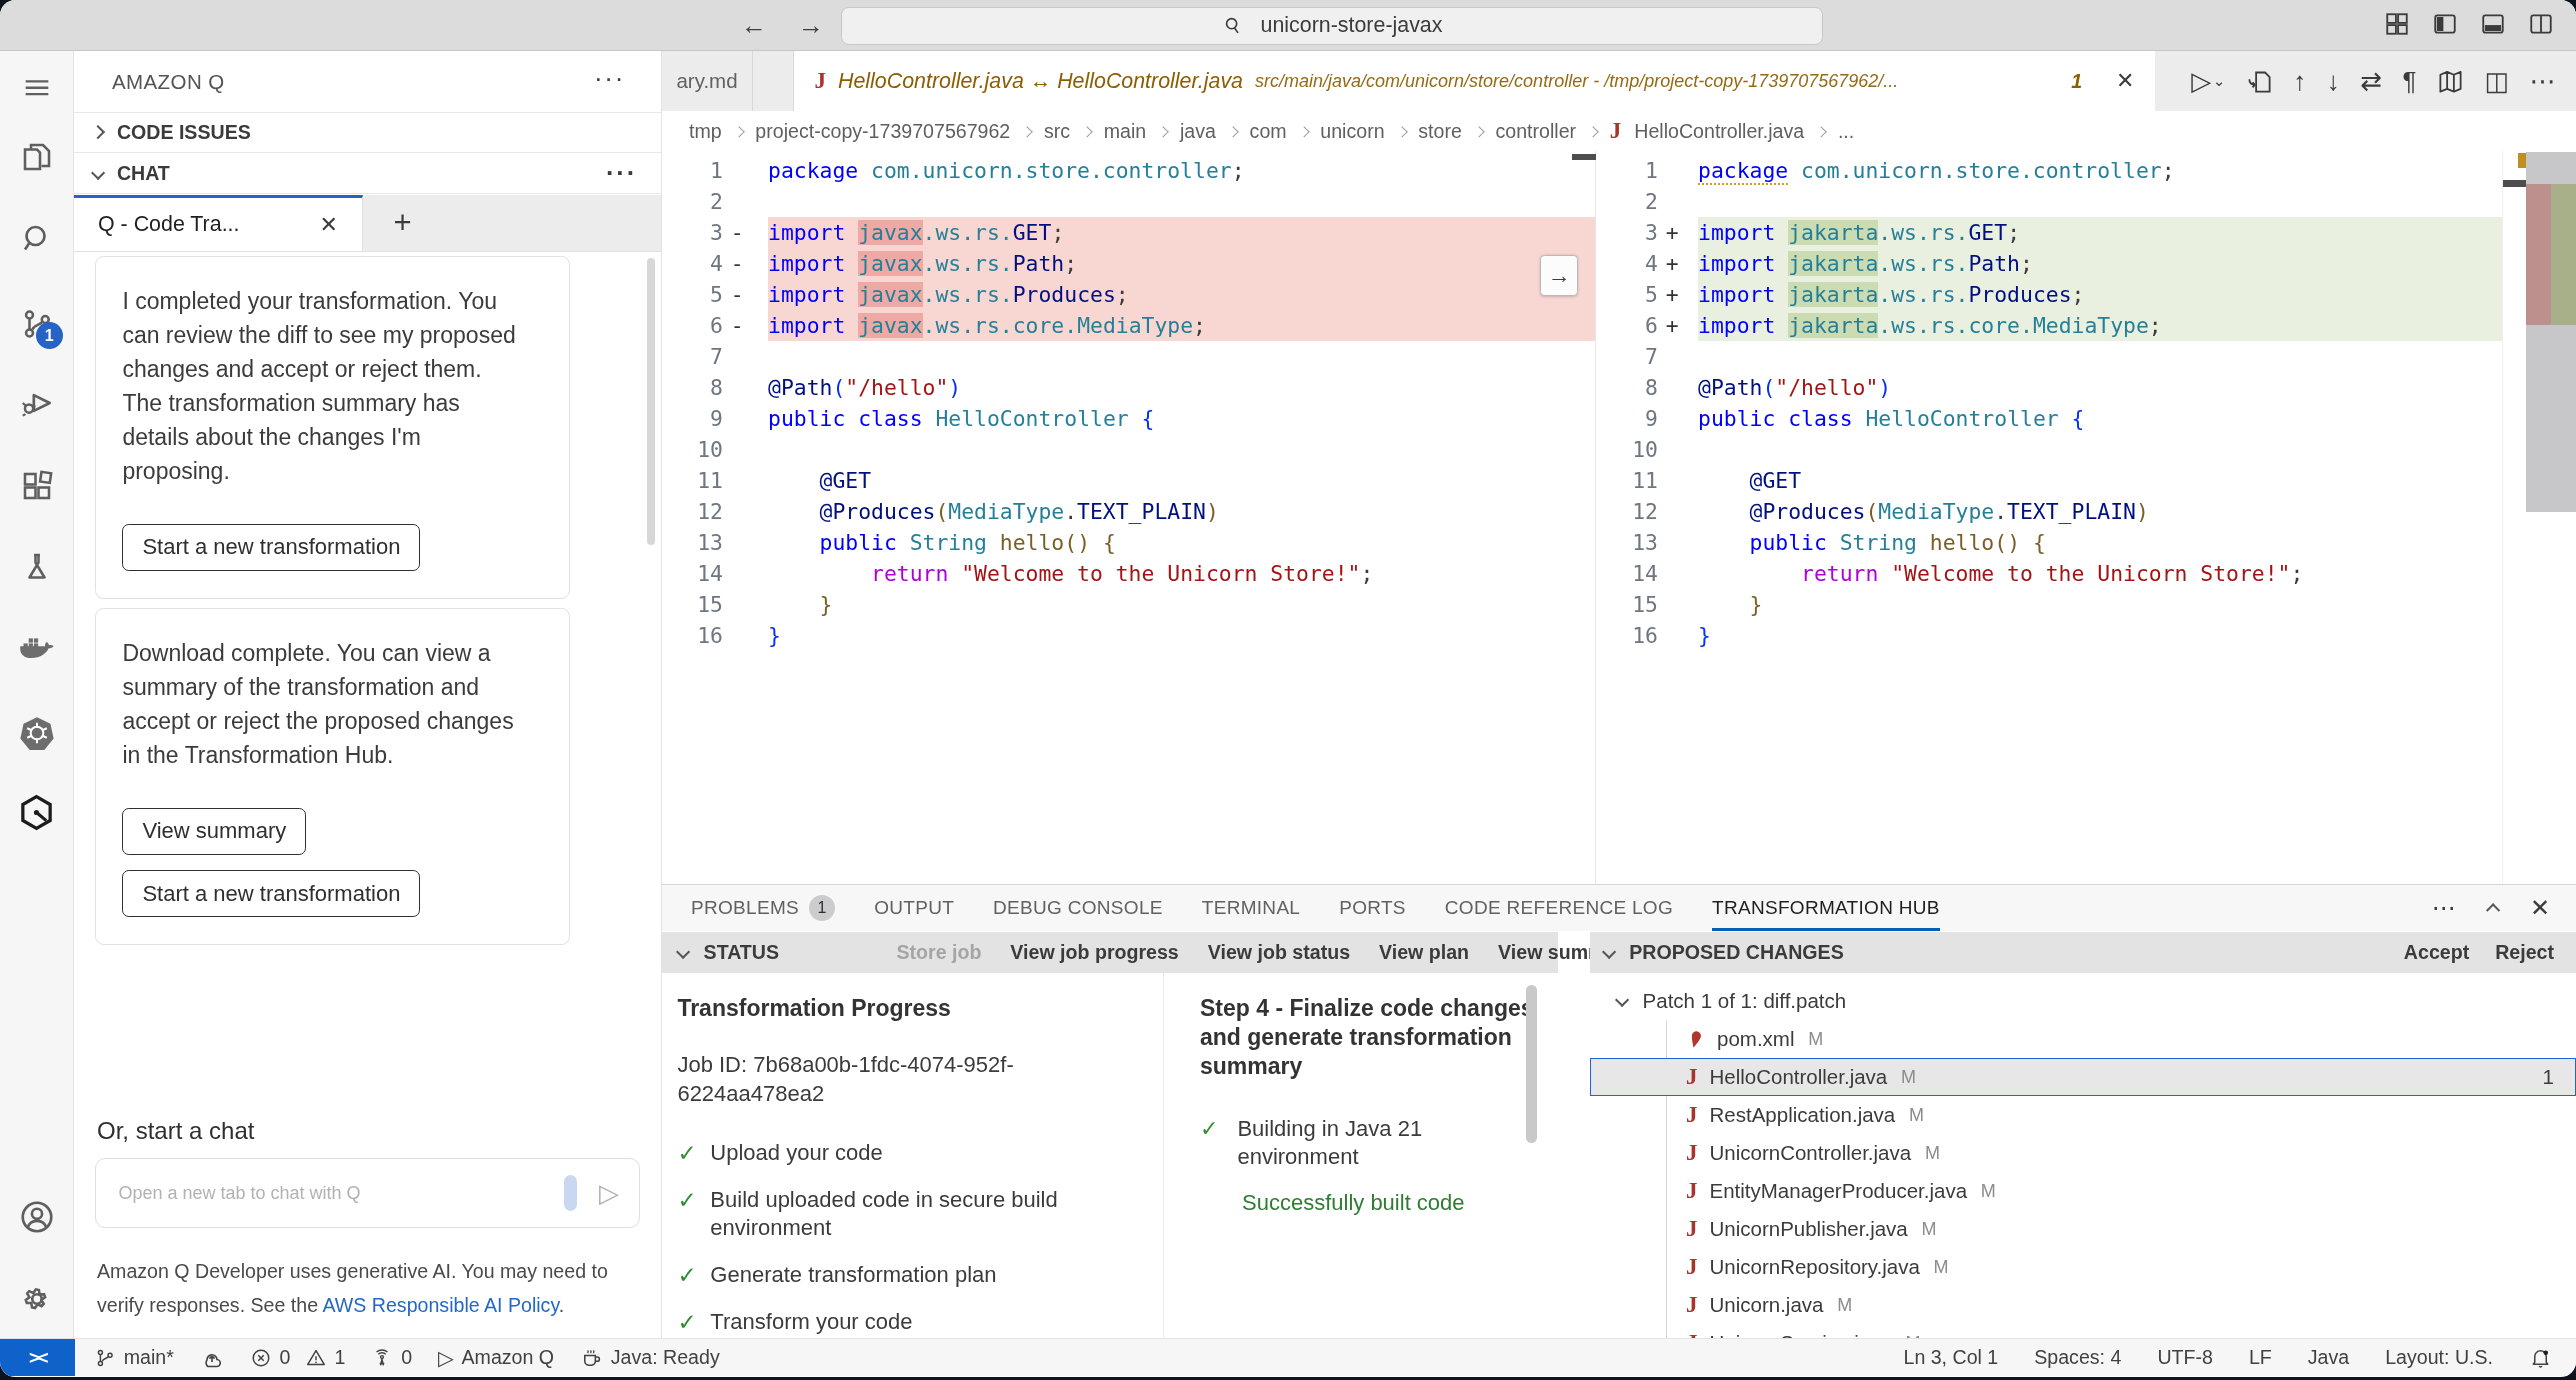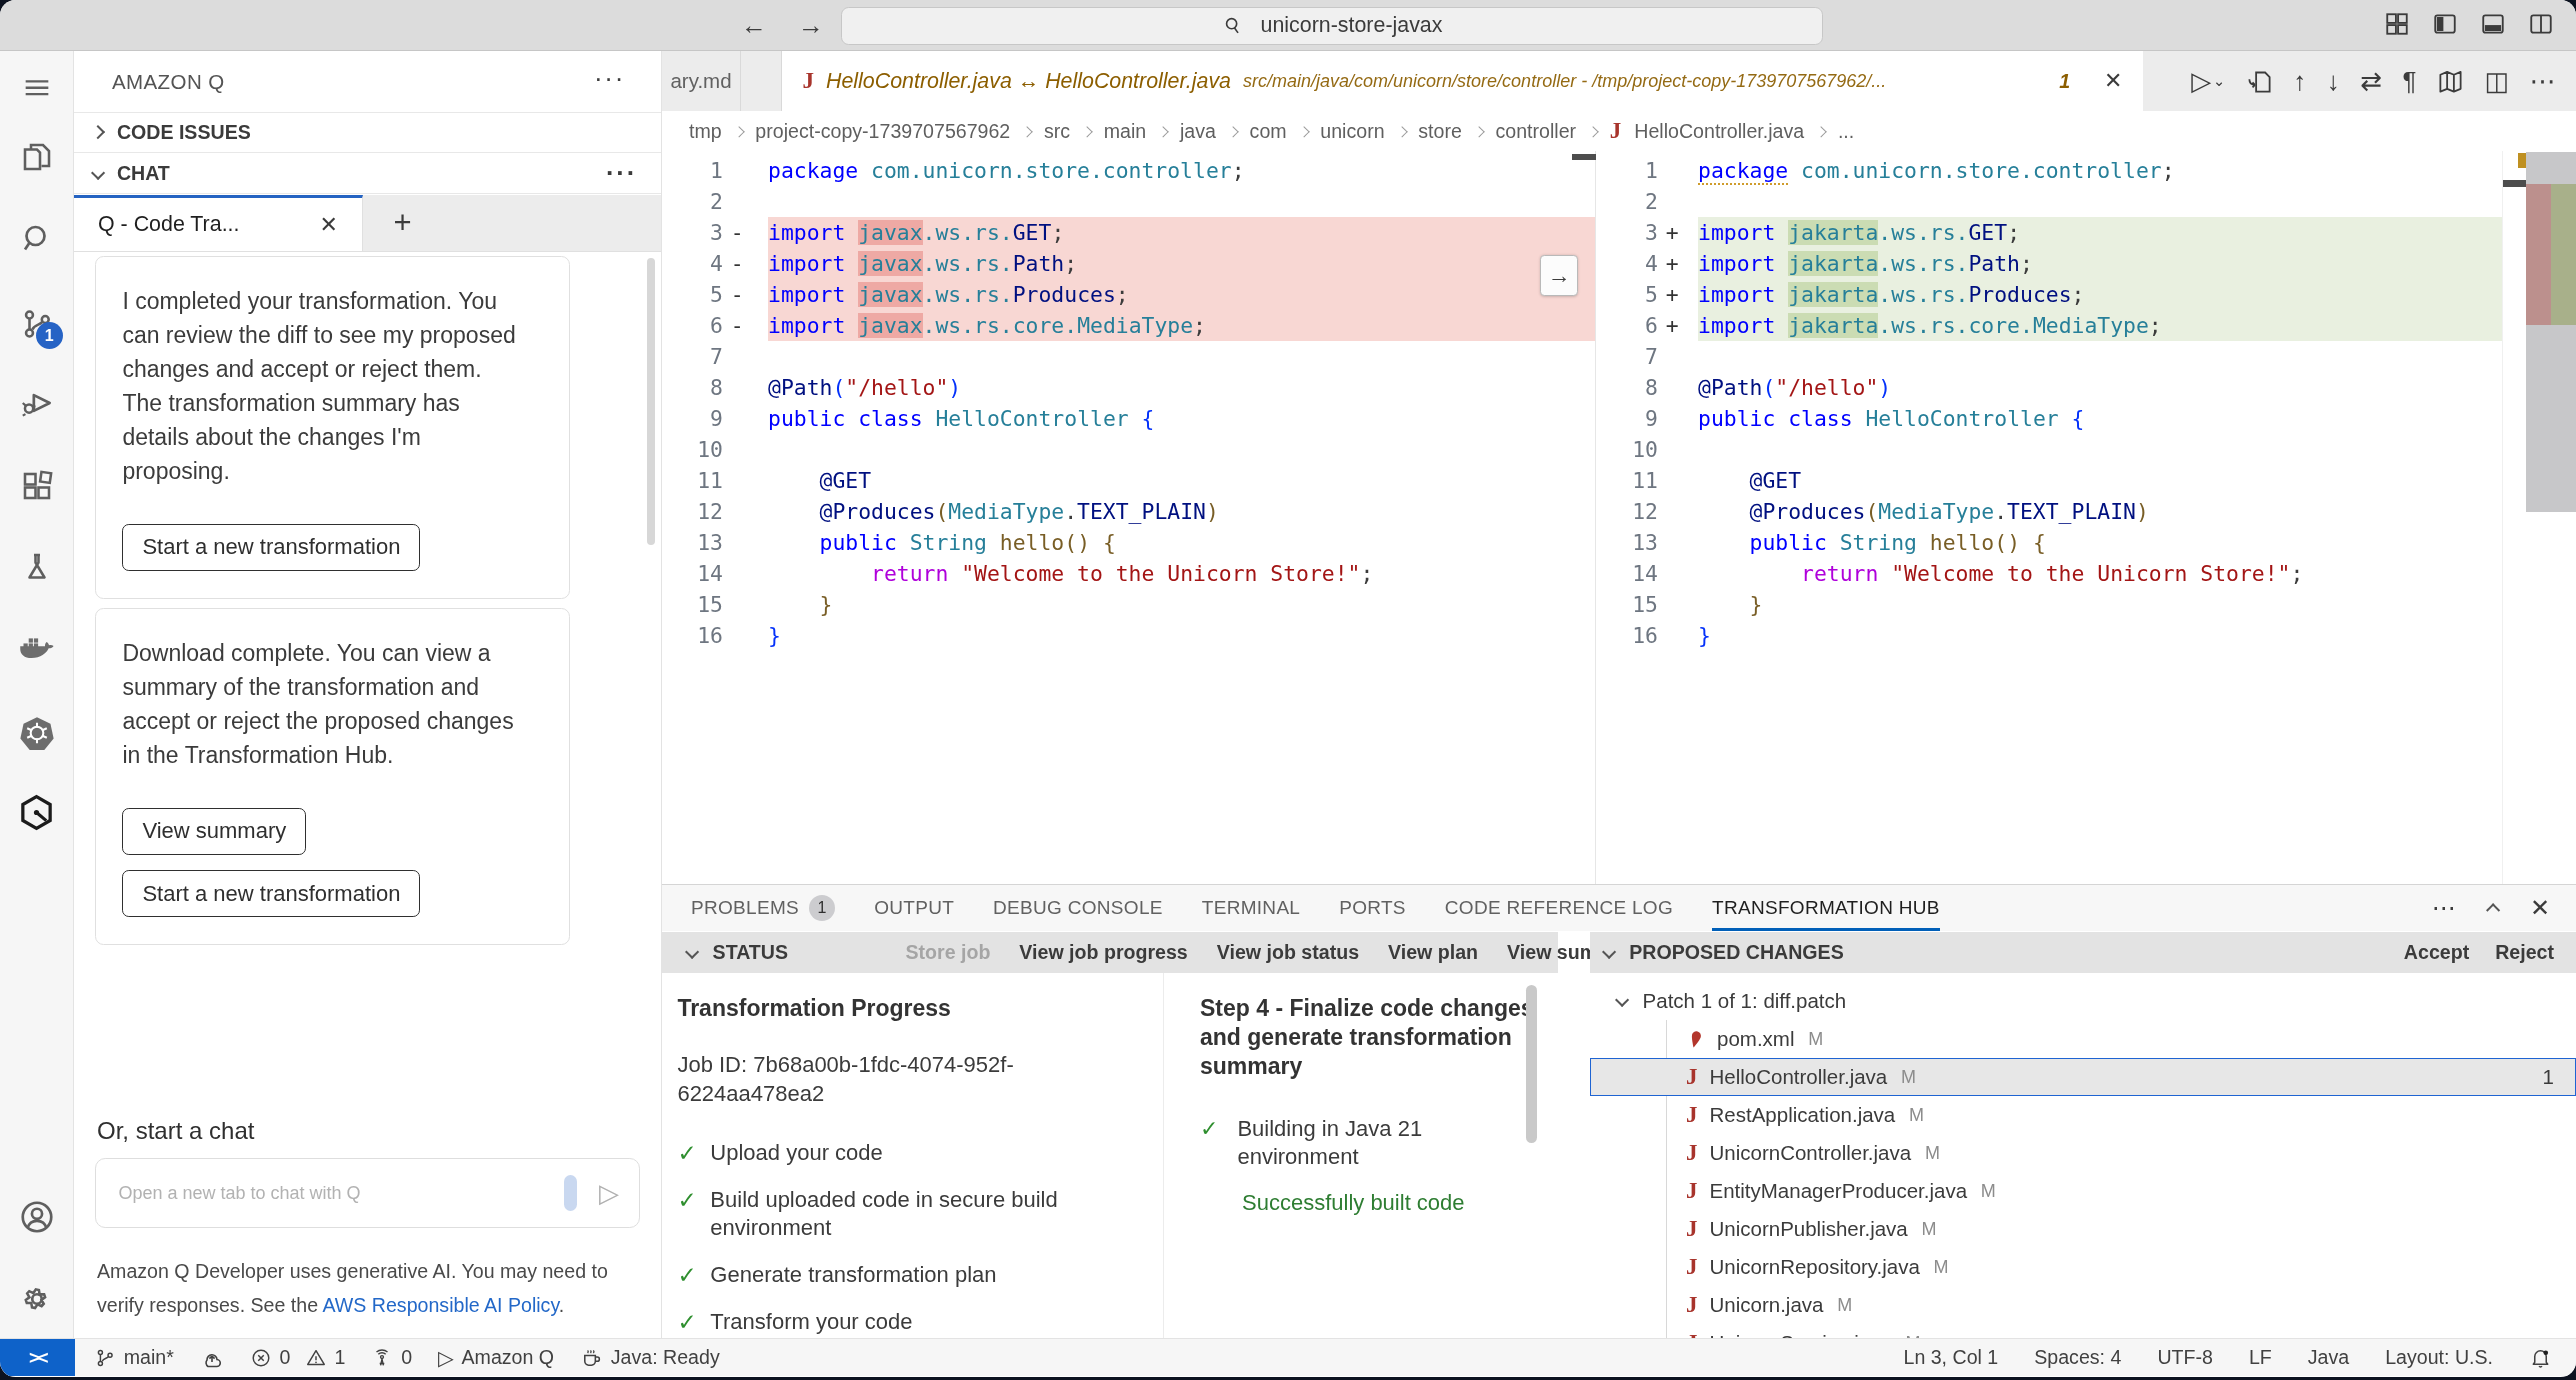--- a/index.html
+++ b/index.html
@@ -45,21 +45,21 @@
   .chatinput{position:absolute;left:21.4px;top:1107px;width:545px;height:70px;border:1.7px solid #dedede;border-radius:10.2px;background:#fff;display:flex;align-items:center}
   .chatinput input{flex:1;border:none;outline:none;font-size:18px;color:#0f766e;padding-left:22px;background:transparent;font-family:"Liberation Sans",sans-serif}
   .chatinput input::placeholder{color:#b2b2b2}
   .cpill{width:13px;height:36px;border-radius:6.8px;background:#c9d8f0;margin-right:22px}
   .csend{font-size:26px;color:#b0b0b0;margin-right:20.5px}
   .disclaimer{position:absolute;left:23px;top:1203px;width:538px;font-size:19.6px;line-height:34px;color:#4a4a4a}
   .disclaimer a{color:#2368c8;text-decoration:none}
 
   
   .tabbar{position:absolute;left:662px;top:51px;width:1914px;height:60px;background:#ececec;display:flex}
-  .ptab{width:79px;background:#ececec;border-right:0.9px solid #d9d9d9;display:flex;align-items:center;justify-content:center;font-size:20.5px;color:#616161}
+  .ptab{width:91px;background:#ececec;border-right:0.9px solid #d9d9d9;display:flex;align-items:center;justify-content:center;font-size:20.5px;color:#616161}
   .tabgap{width:41px;border-right:0.9px solid #d9d9d9}
   .atab{width:1361px;background:#fff;display:flex;align-items:center;gap:12px;padding:0 20.5px;font-style:italic;color:#8c5e00;overflow:hidden}
   .atab .t1{font-size:21.4px;white-space:nowrap}
   .atab .t2{font-size:18px;white-space:nowrap;opacity:.92}
   .atab .bdg{margin-left:auto;font-size:19.6px;font-weight:700}
   .atab .x{font-style:normal;font-size:22px;color:#3b3b3b;margin-left:22px}
   .jicon{font-family:"Liberation Serif",serif;font-weight:700;font-style:normal;color:#a8342c;font-size:23px}
   .ed-tools{position:absolute;right:20.5px;top:0;height:60px;display:flex;gap:20.5px;align-items:center;font-size:26px;color:#3b3b3b}
   .ed-tools .ic{display:flex;align-items:center}
   .ed-tools .chev{font-size:14.5px;margin-left:1.7px;color:#3b3b3b}
@@ -99,21 +99,21 @@
 
   
   .panel{position:absolute;left:662px;top:884px;width:1914px;height:454px;background:#fff;border-top:0.9px solid #d5d5d5}
   .panel-tabs{position:absolute;left:0;top:0;width:100%;height:46px;display:flex;align-items:center;gap:39px;padding-left:29px;background:#f7f7f7}
   .pt{font-size:19px;color:#616161;letter-spacing:0.3px;display:flex;align-items:center;gap:10.2px;height:100%;position:relative}
   .pt.active{color:#1f1f1f}
   .pt.active::after{content:"";position:absolute;left:0;right:0;bottom:0;height:3.4px;background:#005fb8}
   .pt .pbadge{width:26px;height:26px;border-radius:50%;background:#cccccf;color:#2f2f2f;font-size:16px;display:flex;align-items:center;justify-content:center}
   .panel-icons{position:absolute;right:26px;top:8.5px;display:flex;gap:32px;align-items:center;font-size:24px;color:#3b3b3b}
   .sec-head{position:absolute;top:47px;height:41px;background:#e3e3e3;display:flex;align-items:center;font-size:19.6px;font-weight:700;color:#3b3b3b}
-  .sh-status{left:0;width:896px;padding-left:25px;gap:15.4px}
+  .sh-status{left:0;width:896px;padding-left:16px;gap:15.4px}
   .sh-prop{left:928px;width:986px;padding-left:13.7px;gap:15.4px}
   .sh-actions{display:flex;gap:29px;margin-left:102px}
   .sh-actions .lnk{font-weight:600;color:#3b3b3b;cursor:pointer;white-space:nowrap}
   .sh-actions .lnk.dis{color:#a5a5a5}
   .sh-right{margin-left:auto;display:flex;gap:26px;padding-right:22px;font-weight:600}
   .status-content{position:absolute;left:0;top:88px;width:927px;height:366px;display:flex}
   .scol1{width:502px;border-right:0.9px solid #ececec;padding:20.5px 17px 0 15.4px}
   .scol2{flex:1;padding:20.5px 0 0 36px}
   .sc-title{font-size:23px;font-weight:700;color:#333;width:367px;line-height:29px}
   .jobid{margin-top:27px;font-size:22px;color:#3b3b3b;width:393px;line-height:29px;overflow-wrap:anywhere}

